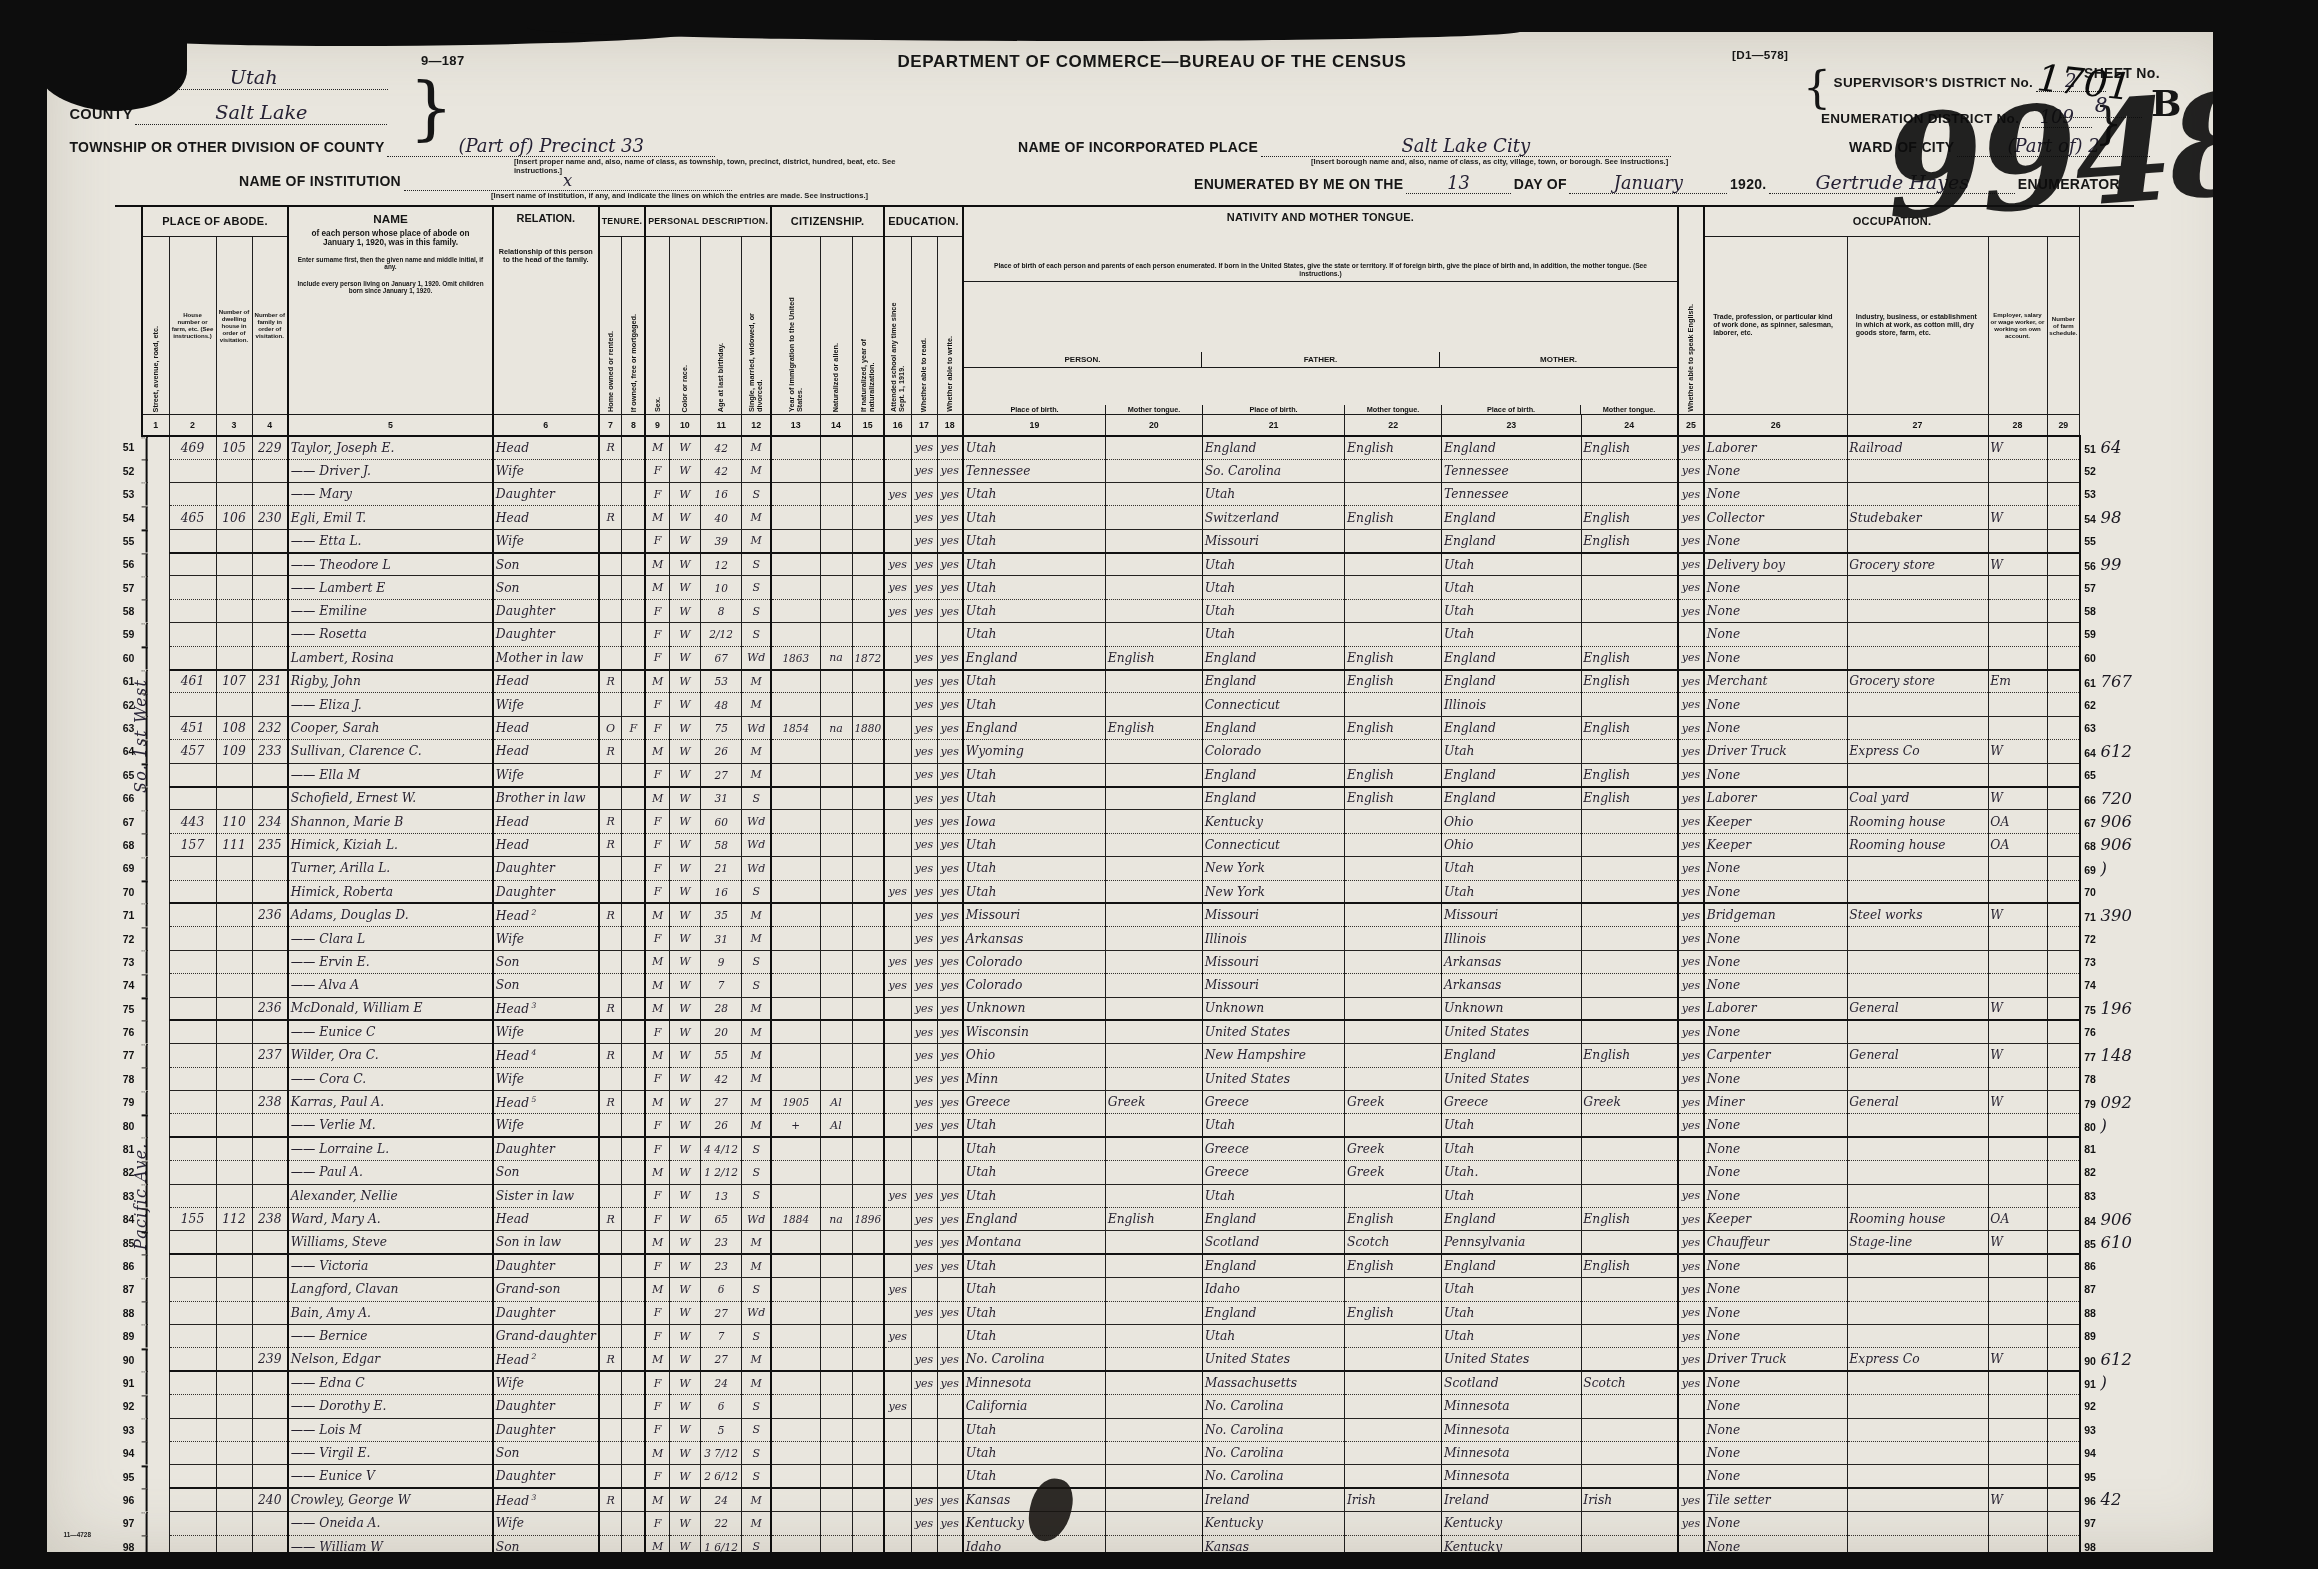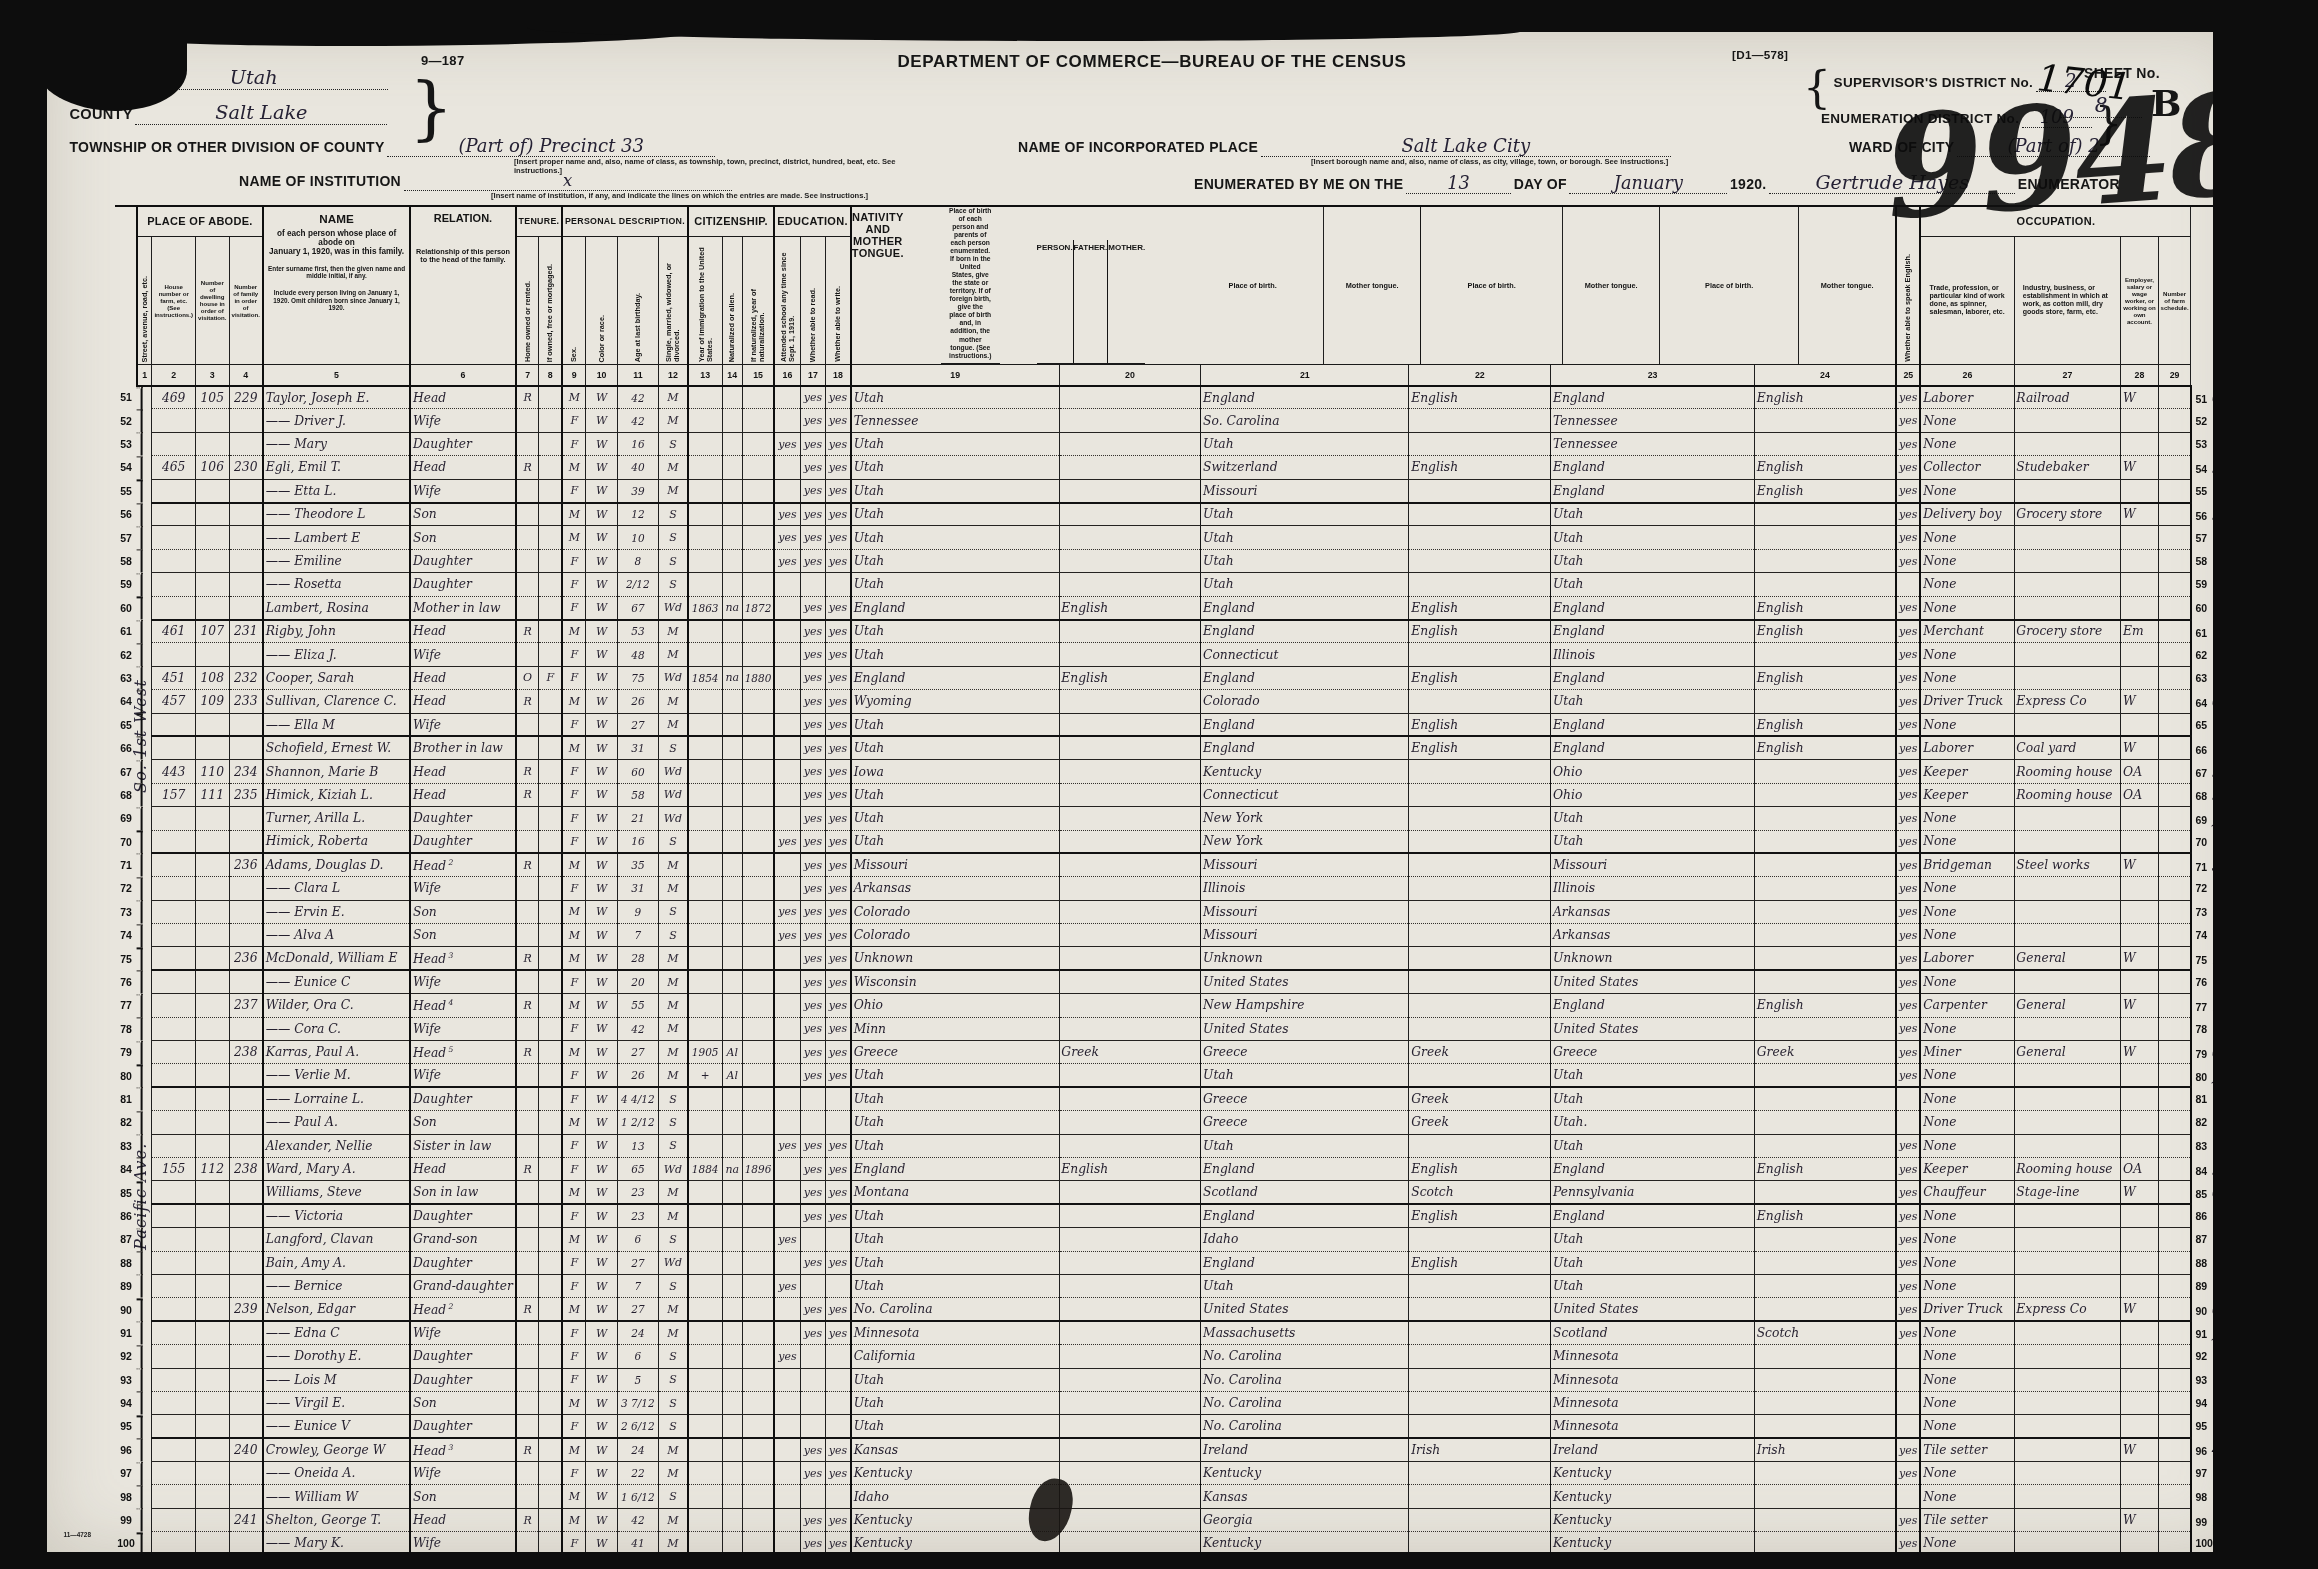--- a/index.html
+++ b/index.html
@@ -36,21 +36,21 @@
   .rnc .mg{font-family:"DejaVu Serif",serif;font-style:italic;font-weight:normal;font-size:16.4px;color:#1a1822;margin-left:4.7px;}
   td.c-h,td.c-d,td.c-f,td.c-ag{text-align:center;}
   td.c-sx,td.c-cl,td.c-mr,td.c-ow,td.c-fm,td.c-na,td.c-sc,td.c-rd,td.c-wr,td.c-en{text-align:center;font-size:11px;}
   td.c-im,td.c-ny{text-align:center;font-size:10.5px;}
   td.c-ag{font-size:10.5px;}
   tr.rodd td{border-bottom:1.2px dotted #33302c;}
   tr.reven td{border-bottom:1.5px solid #242220;}
   tr.r5 td{border-bottom:2.3px solid #121212;}
   sup{font-size:7.6px;}
   
-  .natwrap{display:flex;flex-direction:row;height:100%;white-space:normal;gap:37px;}
+  .natwrap{display:flex;flex-direction:column;height:100%;white-space:normal;gap:37px;}
   .natTitle{font-size:11px;text-align:center;letter-spacing:0.3px;padding:3.5px 0 2.3px;}
   .natDesc{font-size:6.7px;font-weight:bold;text-align:center;line-height:1.2;padding:0 8.2px 3.5px;border-bottom:1.5px solid #1a1a1a;}
   .natSubs{display:flex;border-bottom:1.5px solid #1a1a1a;}
   .natSubs div{flex:1;text-align:center;font-size:8px;font-weight:bold;padding:2.9px 0;margin-top:33px;}
   .natSubs div + div{border-left:1.5px solid #141414;}
   .natCols{display:flex;flex:1;}
   .natCols div{display:flex;align-items:center;justify-content:center;font-size:7.3px;font-weight:bold;}
   .natCols div + div{border-left:1.2px solid #1f1f1f;}
   .nw19{width:141px;} .nw20{width:96px;} .nw21{width:141px;flex:none;}
   .nw22{width:96px;} .nw23{width:138px;} .nw24{width:96px;}

